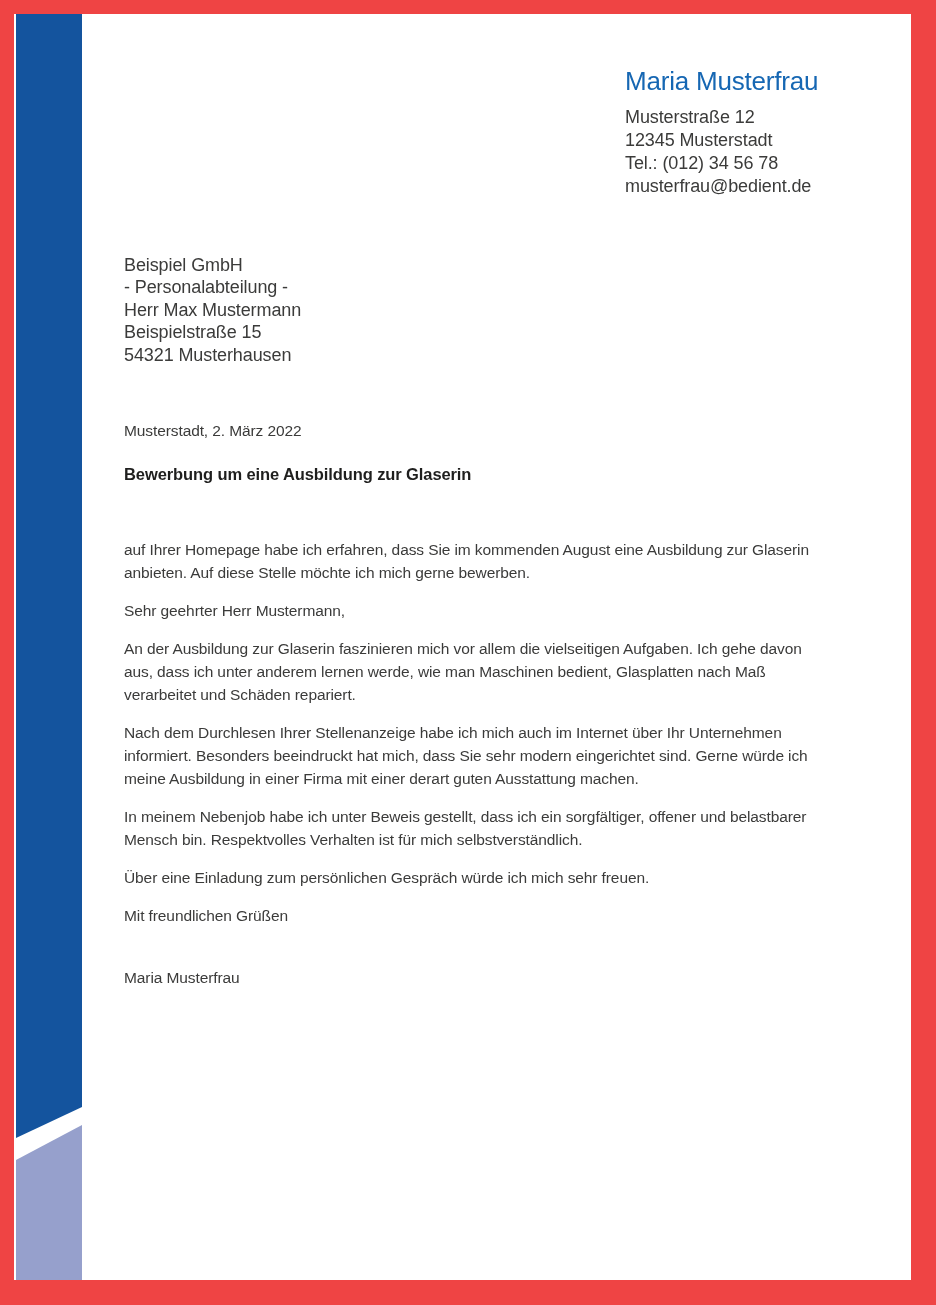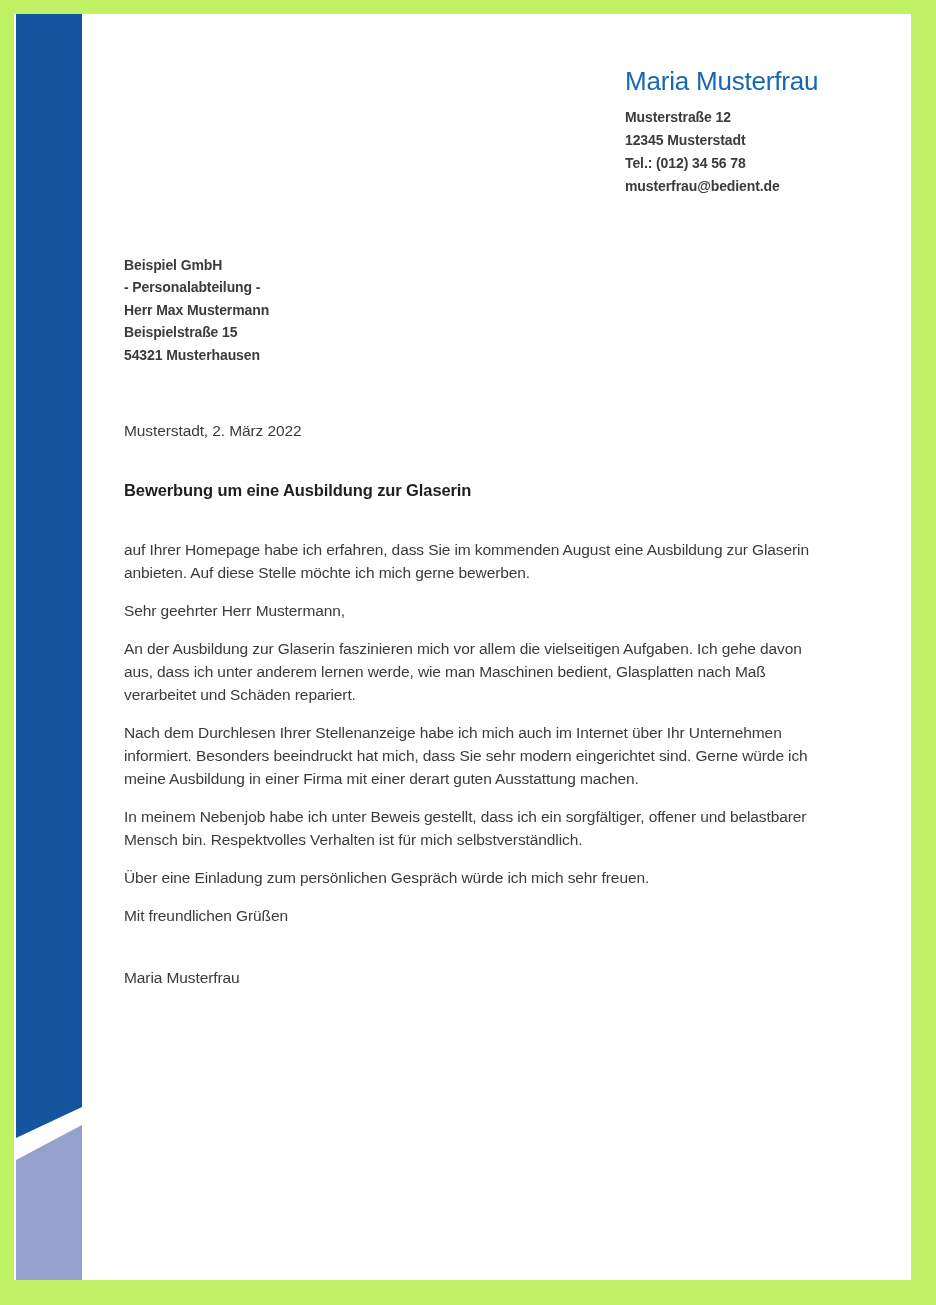--- a/index.html
+++ b/index.html
@@ -8,21 +8,21 @@
     background: #000000;
     width: 936px;
     height: 1305px;
     overflow: hidden;
     font-family: "Liberation Sans", "DejaVu Sans", sans-serif;
   }
   .frame {
     position: relative;
     width: 936px;
     height: 1305px;
-    background: #bef264;
+    background: #ef4444;
   }
   .page {
     position: absolute;
     left: 14px;
     top: 14px;
     width: 897px;
     height: 1266px;
     background: #ffffff;
     overflow: hidden;
   }
@@ -53,25 +53,24 @@
     width: 270px;
   }
   .sender-name {
     margin: 0 0 9px 0;
     font-size: 26px;
     font-weight: 500;
     letter-spacing: -0.2px;
     color: #1667b3;
   }
   .sender-line, .addr-line {
-    font-size: 14px;
+    font-size: 18px;
     line-height: 23px;
     color: #3b3b3a;
     letter-spacing: -0.1px;
-    font-weight: bold;
   }
   
   .recipient {
     position: absolute;
     left: 110px;
     top: 240px;
   }
   .addr-line { line-height: 22.4px; }
   
   .dateline {
@@ -81,21 +80,21 @@
     width: 702px;
     text-align: left;
     font-size: 15.5px;
     color: #3b3b3a;
     letter-spacing: -0.1px;
   }
   
   .subject {
     position: absolute;
     left: 110px;
-    top: 467px;
+    top: 451px;
     font-size: 16.5px;
     font-weight: bold;
     color: #1f1f1e;
     letter-spacing: -0.1px;
   }
   
   .body-text {
     position: absolute;
     left: 110px;
     top: 524px;

